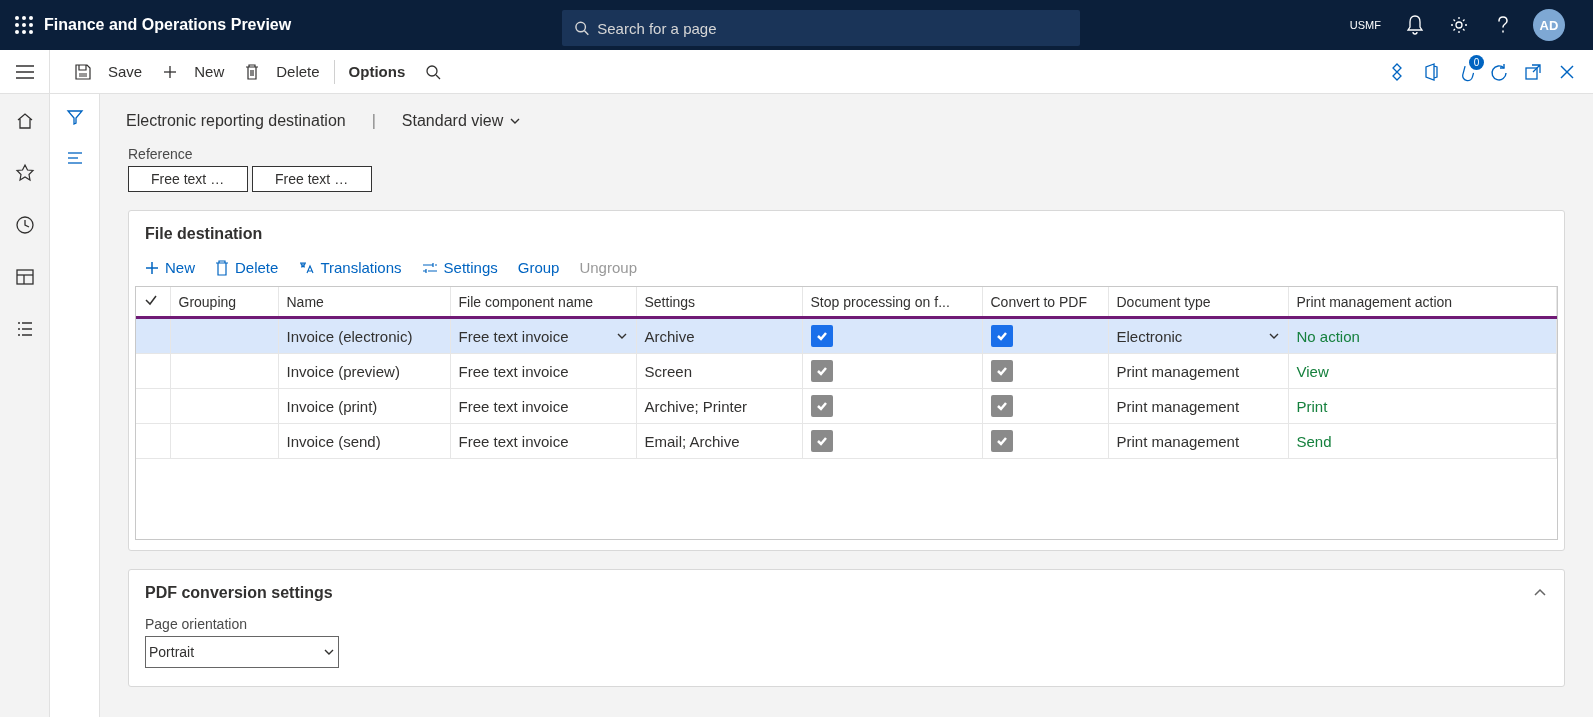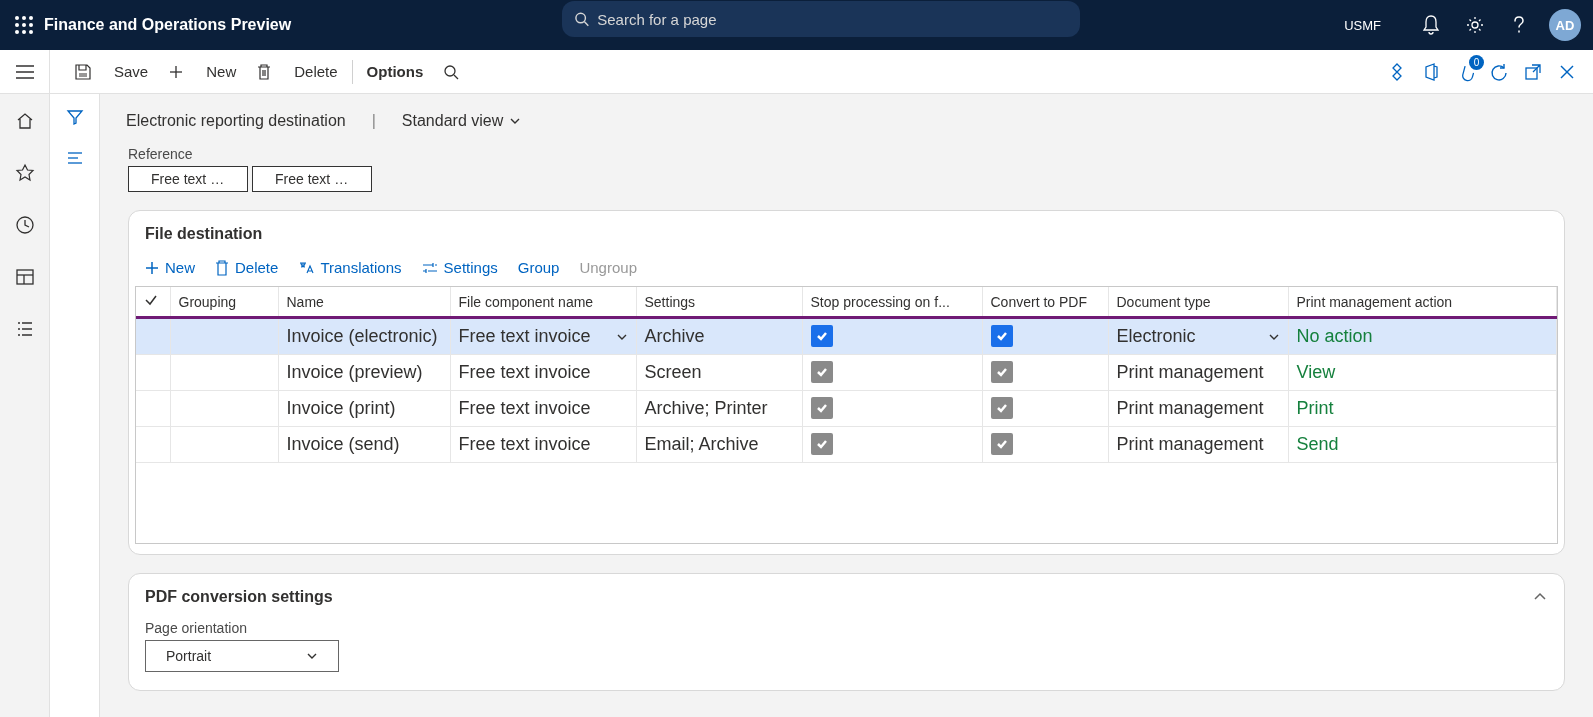--- a/index.html
+++ b/index.html
@@ -2,68 +2,68 @@
 <html><head>
 <meta charset="utf-8">
 <style>
 *{box-sizing:border-box;margin:0;padding:0;font-family:"Segoe UI",Arial,sans-serif}
 body{background:#e9e9e9;width:1593px;height:717px;overflow:hidden;font-size:14px;color:#323130}
 .top-bar{height:50px;background:#0b1f3a;display:flex;align-items:center;color:#fff;padding:0 8px}
 .waffle{width:32px;height:32px;display:flex;align-items:center;justify-content:center;cursor:pointer}
 .waffle-dots{display:grid;grid-template-columns:repeat(3,4px);grid-template-rows:repeat(3,4px);gap:3px}
 .waffle-dots span{width:4px;height:4px;background:#fff;border-radius:50%}
 .app-title{margin-left:4px;font-size:16px;font-weight:600}
-.search-box{width:518px;height:36px;background:#1a3458;border-radius:12px;margin-left:auto;margin-right:auto;display:flex;align-items:center;padding:0 12px;position:absolute;left:562px;top:1px}
+.search-box{width:518px;height:36px;background:#1a3458;border-radius:2px;margin-left:auto;margin-right:auto;display:flex;align-items:center;padding:0 12px;position:absolute;left:562px;top:10px}
 .search-box input{background:transparent;border:none;outline:none;color:#d6d6d6;font-size:15px;margin-left:8px;width:100%}
 .search-box input::placeholder{color:#d6d6d6}
 .top-right{margin-left:auto;display:flex;align-items:center;gap:4px}
-.top-right .entity{font-size:13px;margin-right:26px}
+.top-right .entity{font-size:11px;margin-right:10px}
 .top-icon{width:40px;height:40px;display:flex;align-items:center;justify-content:center;cursor:pointer;font-size:18px}
-.avatar{width:32px;height:32px;border-radius:50%;background:#7ea8d4;display:flex;align-items:center;justify-content:center;font-size:13px;font-weight:600;margin-left:6px;margin-right:4px}
+.avatar{width:32px;height:32px;border-radius:50%;background:#7ea8d4;display:flex;align-items:center;justify-content:center;font-size:13px;font-weight:600;margin-left:6px;margin-right:20px}
 .action-bar{height:44px;background:#fff;border-bottom:1px solid #e1e1e1;display:flex;align-items:center;padding-left:14px;position:absolute;top:50px;left:50px;right:0}
 .hamburger{width:50px;height:44px;background:#fff;border-right:1px solid #e1e1e1;border-bottom:1px solid #e1e1e1;display:flex;align-items:center;justify-content:center;position:absolute;top:50px;left:0;cursor:pointer}
 .hamburger svg{width:18px;height:14px}
-.action-btn{display:flex;align-items:center;height:100%;padding:7px 10px;cursor:pointer;font-size:15px;gap:22px}
+.action-btn{display:flex;align-items:center;height:100%;padding:7px 10px;cursor:pointer;font-size:15px;gap:16px}
 .action-btn.options{font-weight:600}
 .action-bar .sep{width:1px;height:24px;background:#d0d0d0;margin:0 4px}
 .action-right{margin-left:auto;display:flex;align-items:center;gap:10px;padding-right:14px}
 .action-right .ico{width:24px;height:24px;display:flex;align-items:center;justify-content:center;color:#0064c1;cursor:pointer;font-size:18px}
 .attach-badge{position:relative}
 .attach-badge .badge{position:absolute;top:-5px;right:-7px;background:#0064c1;color:#fff;border-radius:50%;width:15px;height:15px;font-size:10px;display:flex;align-items:center;justify-content:center}
 .left-rail{position:absolute;top:94px;left:0;width:50px;bottom:0;background:#f3f3f3;border-right:1px solid #e1e1e1;display:flex;flex-direction:column;align-items:center;padding-top:14px;gap:26px}
 .left-rail .rail-ico{width:26px;height:26px;display:flex;align-items:center;justify-content:center;cursor:pointer}
 .side-strip{position:absolute;top:94px;left:50px;width:50px;bottom:0;background:#fff;border-right:1px solid #e1e1e1;display:flex;flex-direction:column;align-items:center;padding-top:14px;gap:22px}
 .side-strip .strip-ico{cursor:pointer;color:#0064c1}
 .main{position:absolute;top:94px;left:100px;right:0;bottom:0;background:#f3f3f3;padding:18px 28px 10px 28px;overflow:auto}
 .breadcrumb{display:flex;align-items:center;gap:26px;font-size:16px;margin-bottom:16px;margin-left:-2px}
 .breadcrumb .bc-sep{color:#888}
 .breadcrumb .view{display:flex;align-items:center;gap:6px;cursor:pointer}
 .ref-label{font-size:14px;color:#4a4a4a;margin-bottom:4px}
 .ref-tags{display:flex;gap:4px;margin-bottom:18px}
 .ref-tag{border:1px solid #333;padding:4px 22px;font-size:14px;background:#fff;max-width:120px;overflow:hidden;text-overflow:ellipsis;white-space:nowrap}
-.card{background:#fff;border:1px solid #d8d8d8;border-radius:12px;margin-bottom:18px}
+.card{background:#fff;border:1px solid #d8d8d8;border-radius:3px;margin-bottom:18px}
 .card-header{padding:14px 16px 10px 16px;font-size:16px;font-weight:600;display:flex;align-items:center;justify-content:space-between}
 .card-toolbar{display:flex;align-items:center;gap:20px;padding:6px 16px 10px 16px;font-size:15px}
 .tbtn{display:flex;align-items:center;gap:6px;color:#0064c1;cursor:pointer}
 .tbtn.disabled{color:#999;cursor:default}
 .grid-wrap{margin:0 6px 10px 6px;border:1px solid #c8c8c8}
 table.grid{width:100%;border-collapse:collapse;table-layout:fixed}
 table.grid th{background:#fff;border-bottom:3px solid #701a75;border-right:1px solid #e6e6e6;text-align:left;padding:6px 8px;font-weight:400;font-size:14px;white-space:nowrap;overflow:hidden;text-overflow:ellipsis}
-table.grid td{border-bottom:1px solid #e6e6e6;border-right:1px solid #e6e6e6;padding:6px 8px;font-size:18px;height:34px;white-space:nowrap}
+table.grid td{border-bottom:1px solid #e6e6e6;border-right:1px solid #e6e6e6;padding:6px 8px;font-size:15px;height:34px;white-space:nowrap}
 tr.selected td{background:#d9e7fb}
 .chk{width:22px;height:22px;display:inline-flex;align-items:center;justify-content:center;border-radius:2px}
 .chk.blue{background:#1a6fea}
 .chk.gray{background:#8a8a8a}
 .chk svg{stroke:#fff;stroke-width:2.5;fill:none}
 .doc-cell{display:flex;align-items:center;justify-content:space-between}
 .pm-dim{color:#15803d}
 .grid-pad{height:80px}
 .pdf-body{padding:4px 16px 18px 16px}
 .field-label{font-size:14px;color:#4a4a4a;margin-bottom:4px}
-.dropdown{width:194px;height:32px;border:1px solid #666;background:#fff;display:flex;align-items:center;justify-content:space-between;padding:0 20px;font-size:14px;cursor:pointer}
+.dropdown{width:194px;height:32px;border:1px solid #666;background:#fff;display:flex;align-items:center;justify-content:space-between;padding:0 3px;font-size:14px;cursor:pointer}
 .chev{width:12px;height:12px}
 .collapse-chev{cursor:pointer}
 </style>
 </head>
 <body>
 
 <div class="top-bar">
   <div class="waffle">
     <div class="waffle-dots">
         <span></span>

